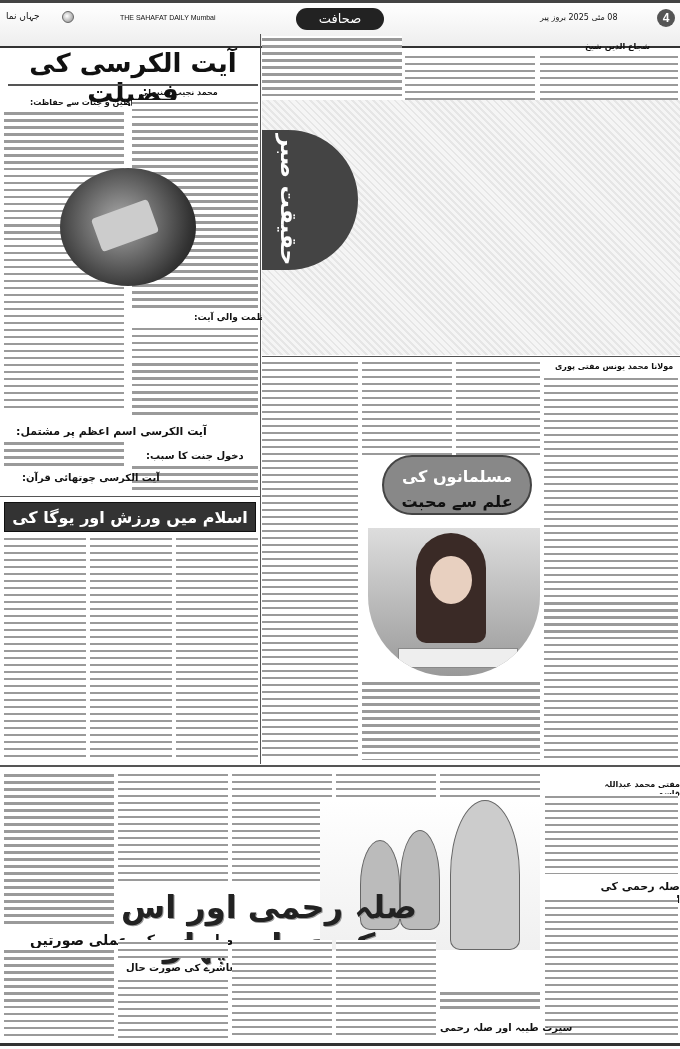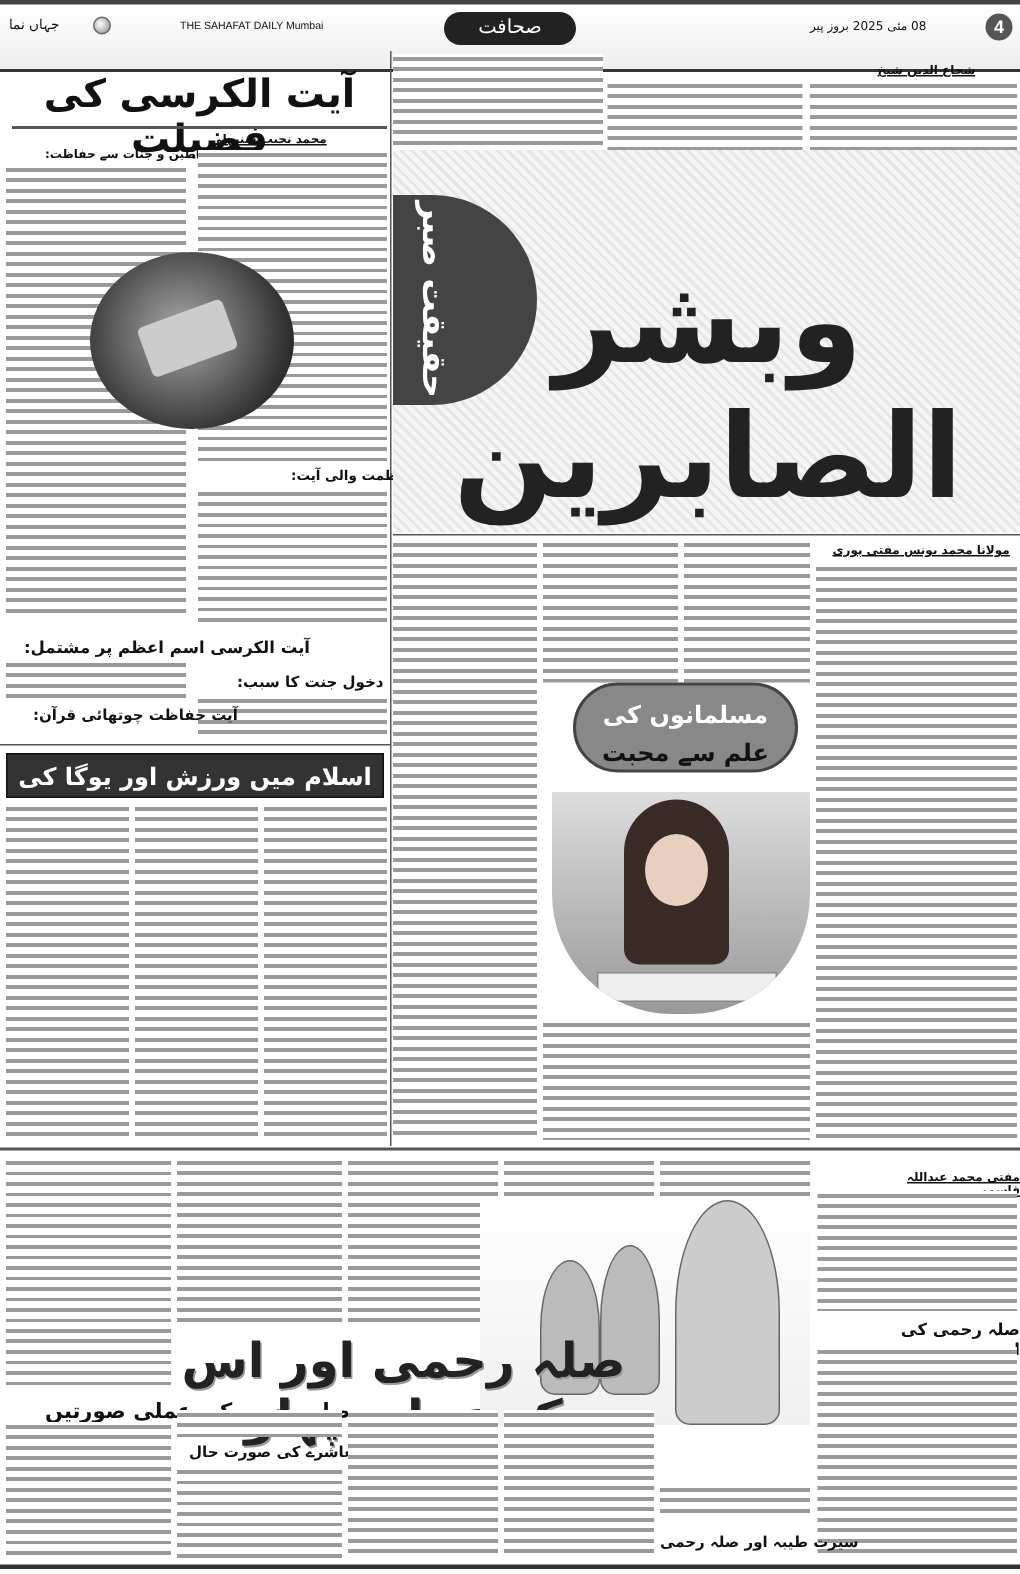--- a/index.html
+++ b/index.html
@@ -10,21 +10,21 @@
   .hdr .globe { position: absolute; left: 62px; top: 8px; width: 12px; height: 12px; border-radius: 50%; background: radial-gradient(circle at 40% 40%, #fff, #888); border: 1px solid #666; }
   .hdr .daily { position: absolute; left: 120px; top: 11px; font-size: 7px; font-family: "Liberation Sans", sans-serif; }
   .hdr .mast { position: absolute; left: 296px; top: 5px; width: 88px; height: 22px; background: #222; color: #ffffff; border-radius: 11px; text-align: center; font-size: 13px; line-height: 22px; }
   .hdr .date { position: absolute; left: 540px; top: 10px; font-size: 8px; }
   .hdr .pno { position: absolute; left: 657px; top: 6px; width: 18px; height: 18px; border-radius: 50%; background: #555; color: #fff; font-size: 12px; font-weight: bold; text-align: center; line-height: 18px; font-family: "Liberation Sans", sans-serif; }
   .col-text { position: absolute; font-size: 4.4px; line-height: 7px; color: #333; overflow: hidden; direction: rtl; text-align: justify; }
   .lines { background: repeating-linear-gradient(#fff 0 2px, #9a9a9a 2px 4.5px, #fff 4.5px 7px); }
   .vrule { position: absolute; width: 1px; background: #555; }
   .hrule { position: absolute; height: 1px; background: #555; }
   .headline-a { position: absolute; left: 8px; top: 48px; width: 250px; font-size: 26px; font-weight: bold; text-align: center; direction: rtl; letter-spacing: 1px; }
-  .byline { position: absolute; font-size: 8px; font-weight: bold; direction: rtl; text-decoration: underline; }
+  .byline { position: absolute; font-size: 8px; font-weight: bold; direction: rtl; }
   .subhead { position: absolute; font-size: 10px; font-weight: bold; direction: rtl; }
   .quran-img { position: absolute; left: 60px; top: 168px; width: 136px; height: 118px; border-radius: 50%; background: radial-gradient(circle at 45% 45%, #aaa, #333 70%, #111); }
   .quran-img::after { content: ""; position: absolute; left: 35px; top: 40px; width: 60px; height: 35px; background: #ccc; transform: rotate(-20deg); border-radius: 4px; }
   .yoga-banner { position: absolute; left: 4px; top: 502px; width: 252px; height: 30px; background: #333; color: #fff; font-size: 16px; font-weight: bold; text-align: center; line-height: 30px; direction: rtl; border: 1px solid #111; }
   .sabr-art { position: absolute; left: 262px; top: 100px; width: 418px; height: 255px; background: repeating-linear-gradient(45deg, #f5f5f5 0 3px, #e6e6e6 3px 5px); overflow: hidden; }
   .sabr-art .calligraphy { position: absolute; left: 10px; top: 70px; font-size: 78px; color: #222; font-weight: bold; direction: rtl; width: 400px; text-align: center; }
   .sabr-art .plaque { position: absolute; left: 0; top: 30px; width: 96px; height: 140px; background: #444; border-radius: 0 70px 70px 0; color: #fff; font-size: 22px; text-align: center; line-height: 140px; writing-mode: vertical-rl; font-weight: bold; }
   .ilm-badge { position: absolute; left: 382px; top: 455px; width: 150px; height: 60px; background: #888; border-radius: 30px; color: #fff; font-size: 16px; font-weight: bold; text-align: center; line-height: 40px; direction: rtl; border: 2px solid #444; }
   .ilm-badge .sub { display: block; font-size: 16px; line-height: 10px; color: #111; }
   .girl-img { position: absolute; left: 368px; top: 528px; width: 172px; height: 148px; background: linear-gradient(#ddd, #999); border-radius: 0 0 80px 80px; overflow: hidden; }
@@ -57,35 +57,34 @@
 <div class="hrule" style="left:8px;top:84px;width:250px;height:2px;"></div>
 <div class="byline" style="left:140px;top:88px;">محمد نجیب سنبھلی</div>
 <div class="subhead" style="left:30px;top:98px;font-size:8px;">شیاطین و جنات سے حفاظت:</div>
 <div class="col-text lines" style="left:4px;top:110px;width:120px;height:300px;"></div>
 <div class="col-text lines" style="left:132px;top:100px;width:126px;height:210px;"></div>
 <div class="quran-img"></div>
 <div class="subhead" style="left:153px;top:312px;font-size:9px;margin-left:41px;">سب سے عظمت والی آیت:</div>
 <div class="col-text lines" style="left:132px;top:326px;width:126px;height:90px;"></div>
 <div class="subhead" style="left:16px;top:425px;font-size:11px;">آیت الکرسی اسم اعظم پر مشتمل:</div>
 <div class="col-text lines" style="left:4px;top:440px;width:120px;height:30px;"></div>
-<div class="subhead" style="left:158px;top:450px;font-size:10px;">دخول جنت کا سبب:</div>
+<div class="subhead" style="left:146px;top:450px;font-size:10px;">دخول جنت کا سبب:</div>
 <div class="col-text lines" style="left:132px;top:464px;width:126px;height:30px;"></div>
-<div class="subhead" style="left:22px;top:472px;font-size:10px;">آیت حفاظت چوتھائی قرآن:</div>
+<div class="subhead" style="left:22px;top:472px;font-size:10px;">آیت الکرسی چوتھائی قرآن:</div>
 
 <div class="yoga-banner">اسلام میں ورزش اور یوگا کی شرعی حیثیت</div>
 <div class="col-text lines" style="left:4px;top:536px;width:82px;height:226px;"></div>
 <div class="col-text lines" style="left:90px;top:536px;width:82px;height:226px;"></div>
 <div class="col-text lines" style="left:176px;top:536px;width:82px;height:226px;"></div>
 
 <div class="col-text lines" style="left:262px;top:36px;width:140px;height:62px;"></div>
 <div class="byline" style="left:585px;top:42px;">شجاع الدین شیخ</div>
 <div class="col-text lines" style="left:405px;top:54px;width:130px;height:46px;"></div>
 <div class="col-text lines" style="left:540px;top:54px;width:138px;height:46px;"></div>
 <div class="sabr-art">
-  <div class="calligraphy">وبشر الصابرین</div>
   <div class="plaque">حقیقت صبر</div>
 </div>
 
 <div class="byline" style="left:555px;top:362px;">مولانا محمد یونس مفتی پوری</div>
 <div class="col-text lines" style="left:262px;top:360px;width:96px;height:400px;"></div>
 <div class="col-text lines" style="left:362px;top:360px;width:90px;height:95px;"></div>
 <div class="col-text lines" style="left:456px;top:360px;width:84px;height:95px;"></div>
 <div class="col-text lines" style="left:544px;top:376px;width:134px;height:386px;"></div>
 <div class="ilm-badge">
   <span>مسلمانوں کی</span>

